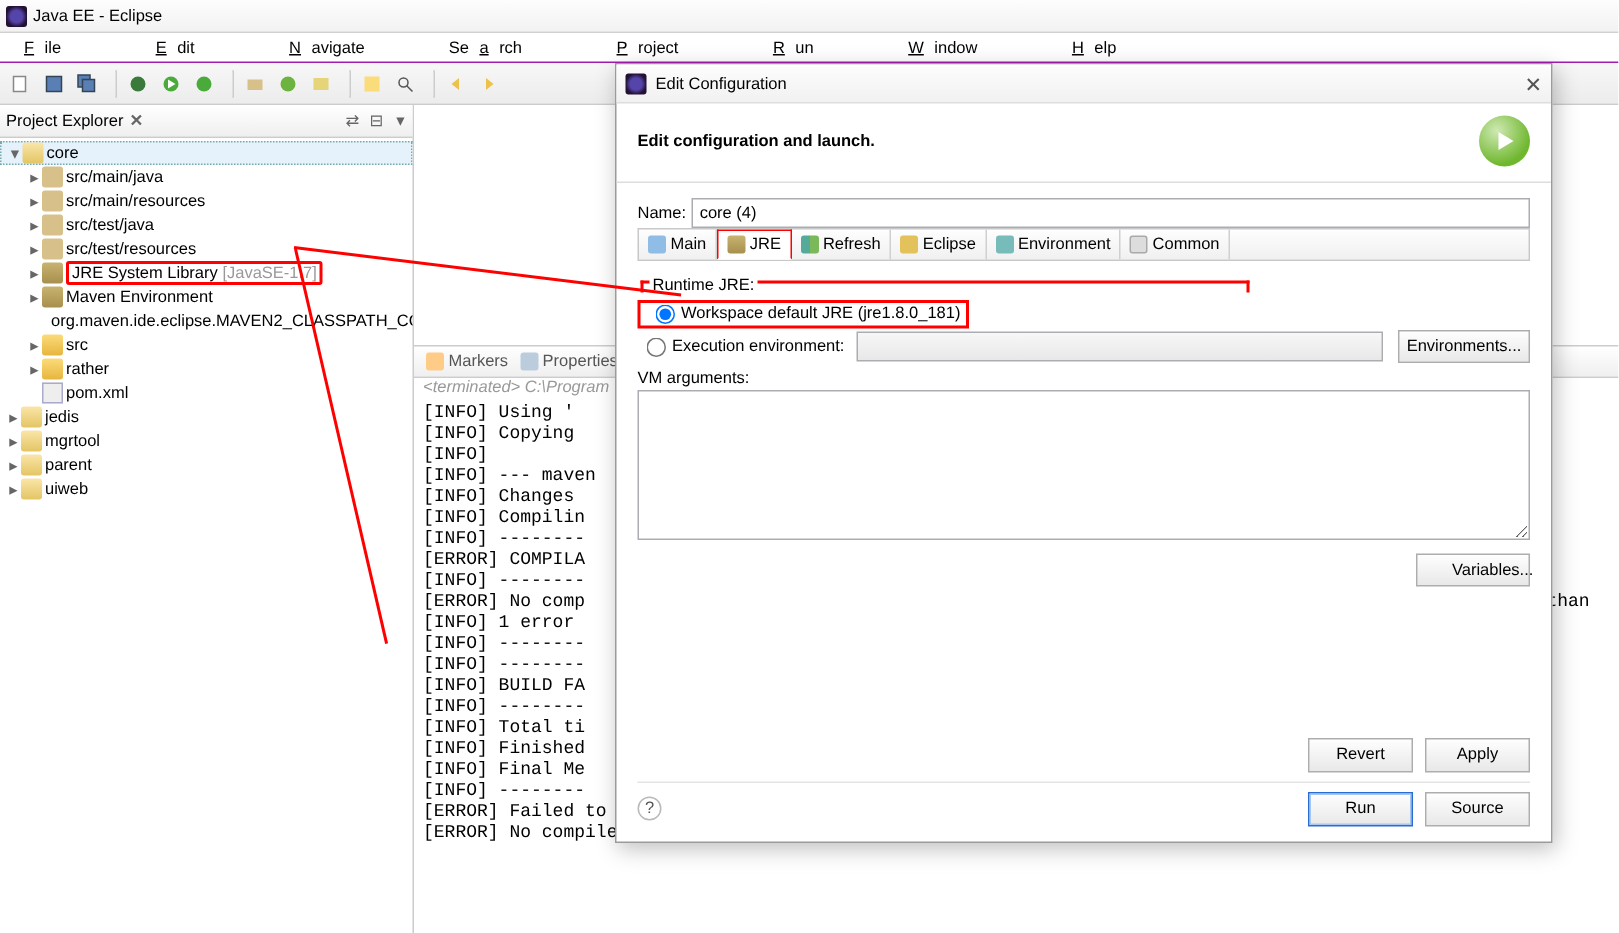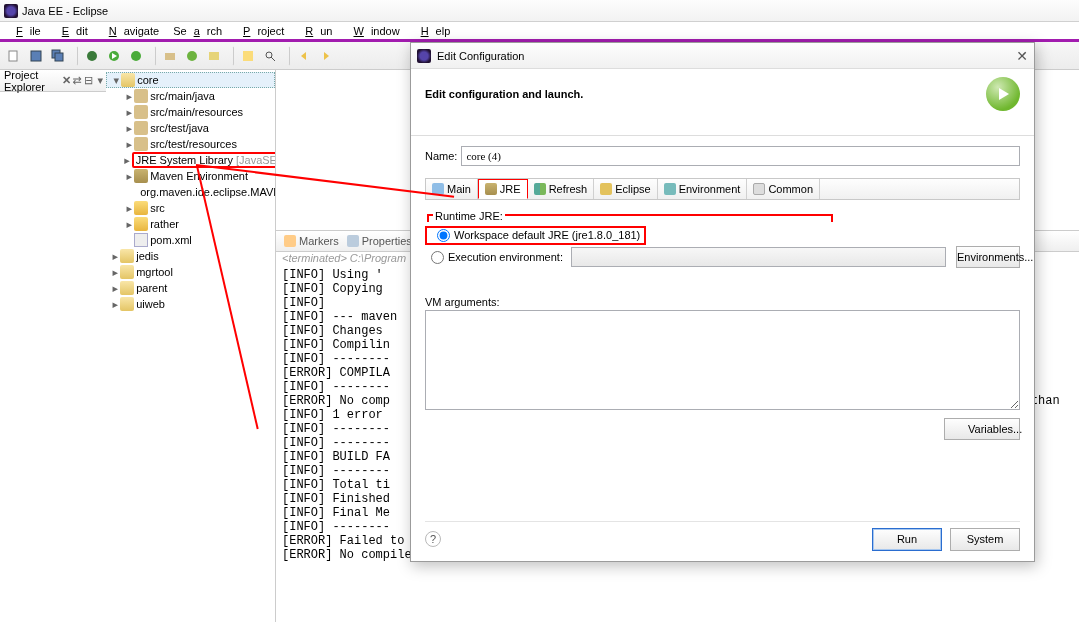--- a/index.html
+++ b/index.html
@@ -1,27 +1,27 @@
 <!DOCTYPE html>
 <html><head>
 <meta charset="utf-8">
 <style>
 * { box-sizing: border-box; margin: 0; padding: 0; font-family: "Segoe UI", Tahoma, sans-serif; font-size: 11px; }
 body { background: #fff; overflow: hidden; width: 1079px; height: 622px; position: relative; }
 .titlebar { height: 22px; background: linear-gradient(#fdfdfd,#f2f2f2); border-bottom: 1px solid #d0d0d0; display: flex; align-items: center; padding-left: 4px; }
 .titlebar .tb-icon { width: 14px; height: 14px; background: radial-gradient(circle,#54a 40%,#213 70%); border-radius: 2px; margin-right: 4px; }
-.menubar { height: 20px; display: flex; align-items: center; padding-left: 2px; border-bottom: 3px solid #a21caf; }
+.menubar { height: 20px; display: flex; align-items: center; padding-left: 2px; border-bottom: 1px solid #a21caf; gap: 42px; }
 .menubar span { padding: 2px 7px; cursor: default; }
 .menubar span .u { text-decoration: underline; }
 .toolbar { height: 28px; background: linear-gradient(#f7f7f7,#ececec); border-bottom: 1px solid #ccc; display: flex; align-items: center; padding-left: 4px; gap: 2px; }
 .tool { width: 20px; height: 20px; border: 1px solid transparent; border-radius: 2px; display: inline-flex; align-items: center; justify-content: center; }
 .tool.sep { width: 6px; border-right: 1px solid #ccc; height: 20px; margin: 0 2px; }
 .tool svg { width: 14px; height: 14px; }
 .main { display: flex; height: calc(622px - 70px); }
-.sidebar { width: 276px; border-right: 1px solid #ccc; display: flex; flex-direction: row; }
+.sidebar { width: 276px; border-right: 1px solid #ccc; display: flex; flex-direction: column; }
 .view-title { height: 22px; background: linear-gradient(#fff,#efefef); border-bottom: 1px solid #ccc; display: flex; align-items: center; padding-left: 4px; }
 .view-title .lbl { font-weight: normal; }
 .view-title .x { margin-left: 4px; font-weight: bold; color: #666; }
 .view-title .spacer { flex: 1; }
 .view-title .mini { width: 14px; height: 14px; margin: 0 1px; display: inline-flex; align-items: center; justify-content: center; color: #666; }
 .tree { padding: 2px 0; font-size: 11px; overflow: hidden; }
 .tree .node { display: flex; align-items: center; height: 16px; white-space: nowrap; }
 .tree .tw { width: 10px; text-align: center; color: #666; cursor: default; }
 .tree .ic { width: 14px; height: 14px; margin-right: 2px; display: inline-block; }
 .ic.folder { background: linear-gradient(#fbdc7a,#e8b53e); border-radius: 2px; }
@@ -39,44 +39,44 @@
 .ct .ic2 { width: 12px; height: 12px; background: #fc8; border-radius: 2px; }
 .console-status { position: absolute; left: 0; top: 182px; right: 0; height: 16px; padding-left: 6px; color: #777; font-style: italic; }
 .console-status .term { color: #999; }
 .console { position: absolute; left: 0; top: 198px; right: 0; bottom: 0; font-family: Consolas,"Courier New",monospace; font-size: 12px; line-height: 14px; padding-left: 6px; white-space: pre; overflow: hidden; }
 
 
 .dialog { position: absolute; left: 410px; top: 42px; width: 625px; height: 520px; background: #fff; border: 1px solid #9b9b9b; box-shadow: 2px 4px 14px rgba(0,0,0,0.25); }
 .dialog .d-title { height: 26px; background: linear-gradient(#fdfdfd,#f1f1f1); display: flex; align-items: center; padding-left: 6px; border-bottom: 1px solid #ddd; }
 .dialog .d-title .dicon { width: 14px; height: 14px; background: radial-gradient(circle,#54a 40%,#213 70%); border-radius: 2px; margin-right: 6px; }
 .dialog .d-title .dclose { margin-left: auto; margin-right: 6px; color: #555; font-size: 14px; }
-.dialog .d-head { display: flex; align-items: center; padding: 8px 14px 24px; border-bottom: 1px solid #ddd; }
+.dialog .d-head { display: flex; align-items: center; padding: 8px 14px 10px; border-bottom: 1px solid #ddd; }
 .dialog .d-head .dh-text { font-weight: bold; }
 .dialog .d-head .dh-run { margin-left: auto; width: 34px; height: 34px; border-radius: 17px; background: radial-gradient(circle at 35% 30%, #cfe9b3, #6fb72e 70%); display: flex; align-items: center; justify-content: center; }
 .dialog .d-head .dh-run svg { width: 16px; height: 16px; }
 .dialog .d-body { padding: 10px 14px 0; }
-.namerow { display: flex; align-items: center; gap: 4px; margin-bottom: 12px; }
-.namerow input { flex: 1; height: 20px; border: 1px solid #abadb3; padding: 0 4px; font-family: Liberation Serif, serif; }
+.namerow { display: flex; align-items: center; gap: 4px; margin-bottom: 0; }
+.namerow input { flex: 1; height: 20px; border: 1px solid #abadb3; padding: 0 4px; }
 .tabsrow { display: flex; border: 1px solid #c8c8c8; background: linear-gradient(#fefefe,#f0f0f0); height: 22px; align-items: stretch; }
 .tabsrow .tab { display: flex; align-items: center; gap: 3px; padding: 0 6px; border-right: 1px solid #d0d0d0; }
 .tabsrow .tab.active { background: #fff; border: 1px solid #f00; border-bottom: 1px solid #fff; position: relative; top: 0; }
 .tabsrow .tab .tic { width: 12px; height: 12px; border-radius: 2px; }
 .tic.main { background: #8fbde6; }
 .tic.jre { background: linear-gradient(#c9b370,#a78f4e); }
 .tic.refresh { background: conic-gradient(#7ab85a 0 180deg,#5a9 180deg 360deg); border-radius: 6px; }
 .tic.source { background: #e3c25c; }
 .tic.env { background: #7bb; }
 .tic.common { background: #ddd; border: 1px solid #aaa; }
 .jre-group { margin-top: 8px; }
 .jre-redbox { border: 2px solid #f00; display: inline-block; padding: 0 2px; }
 .radio-row { display: flex; align-items: center; gap: 4px; height: 22px; }
 .radio-row input[type=radio] { margin-left: 6px; }
 .radio-row .combo { flex: 1; height: 20px; border: 1px solid #abadb3; background: linear-gradient(#f7f7f7,#e8e8e8); margin-left: 4px; margin-right: 6px; }
-.side-btn { width: 64px; height: 22px; border: 1px solid #adadad; background: linear-gradient(#fefefe,#e8e8e8); text-align: center; line-height: 20px; }
-.vm-label { margin-top: 28px; }
+.side-btn { width: 88px; height: 22px; border: 1px solid #adadad; background: linear-gradient(#fefefe,#e8e8e8); text-align: center; line-height: 20px; }
+.vm-label { margin-top: 4px; }
 .vm-box { width: 100%; height: 100px; border: 1px solid #abadb3; margin-top: 2px; }
 .vars-row { display: flex; margin-top: 6px; }
 .vars-row .side-btn { margin-left: auto; width: 76px; padding-left: 23px; }
 .d-foot { position: absolute; left: 0; right: 0; bottom: 0; padding: 8px 14px 10px; }
 .btn-row { display: flex; gap: 8px; margin-top: 6px; }
 .btn-row.right { justify-content: flex-end; }
 .btn { min-width: 70px; height: 23px; border: 1px solid #adadad; background: linear-gradient(#fefefe,#e8e8e8); text-align: center; line-height: 21px; padding: 0 10px; }
 .btn.primary { border: 1px solid #2a6dd0; box-shadow: inset 0 0 0 1px #a7c7ef; }
 .help-icon { width: 16px; height: 16px; border: 1px solid #b9b9b9; border-radius: 8px; display: flex; align-items: center; justify-content: center; color: #555; position: absolute; left: 14px; bottom: 14px; }
 .sep-foot { margin: 6px 0; border-top: 1px solid #e4e4e4; }
@@ -372,23 +372,27 @@
     </div>
 
     <div class="vm-label">VM arguments:</div>
     <textarea class="vm-box" style=""></textarea>
     <div class="vars-row">
         <div class="side-btn">Variables...</div>
       </div>
   </div>
 
   <div class="d-foot">
+    <div class="btn-row right">
+      <div class="btn">Revert</div>
+      <div class="btn">Apply</div>
+    </div>
     <div class="sep-foot"></div>
     <div class="btn-row right">
       <div class="btn primary"><span class="u">R</span>un</div>
-      <div class="btn">System</div>
+      <div class="btn">Source</div>
     </div>
     <div class="help-icon">?</div>
   </div>
 </div>
 
 <div class="ann-line" style="left:196px;top:166px;width:2px;height:270px;transform:rotate(-13deg);transform-origin:top"></div>
 <div class="ann-line" style="left:196px;top:164px;width:260px;height:2px;transform:rotate(7deg);transform-origin:left"></div>
 
 </body></html>

